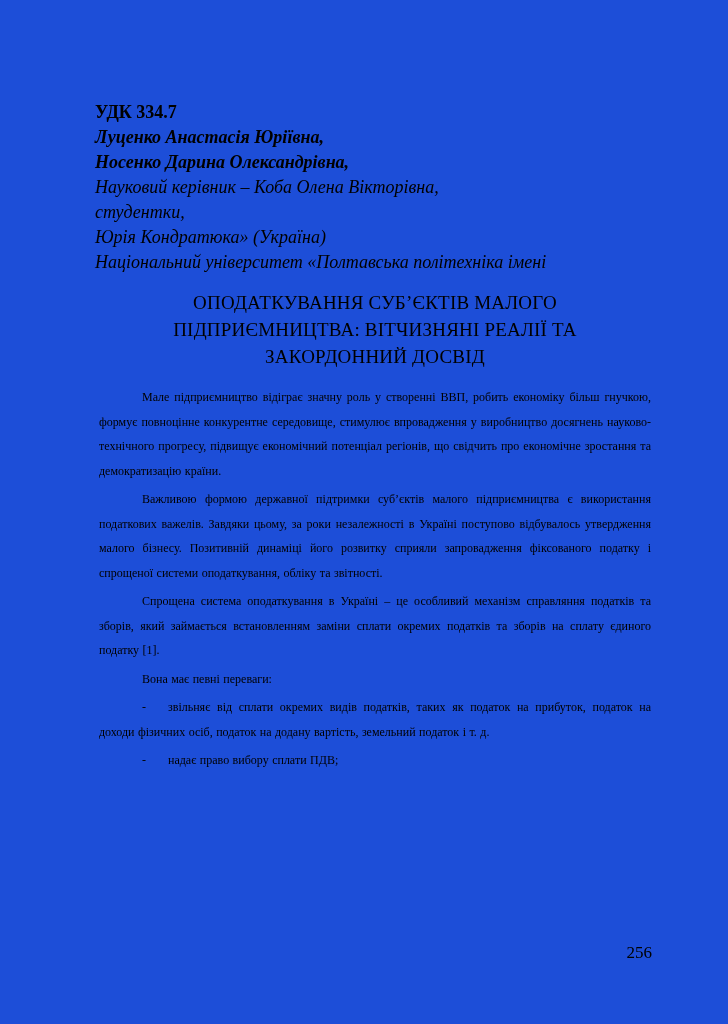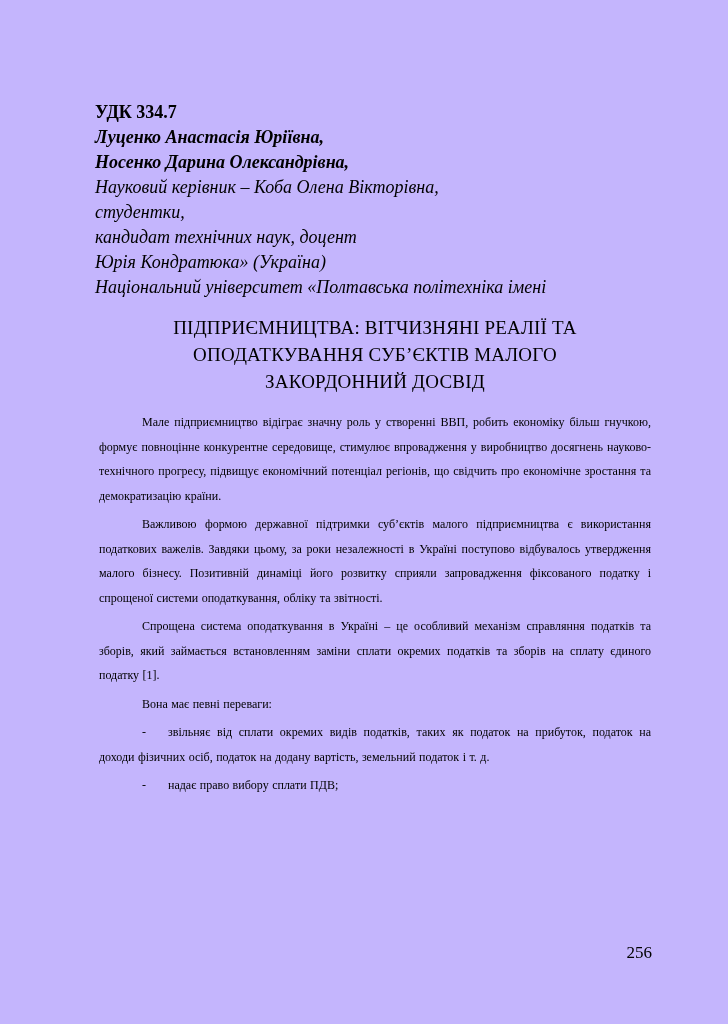--- a/index.html
+++ b/index.html
@@ -4,21 +4,21 @@
 <style>
   html, body {
     margin: 0;
     padding: 0;
     background: #e8e8e8;
   }
   .page {
     position: relative;
     width: 728px;
     height: 1024px;
-    background: #c4b5fd;
+    background: #1d4ed8;
     color: #000000;
     font-family: "Liberation Serif", "DejaVu Serif", serif;
     overflow: hidden;
   }
   .content {
     position: absolute;
     left: 95px;
     top: 100px;
     width: 560px;
   }
@@ -86,28 +86,27 @@
 <div class="page">
   <div class="content">
 
     <p class="udc">УДК 334.7</p>
 
     <div class="authors">
       <p class="author-name">Луценко Анастасія Юріївна,</p>
       <p class="author-name">Носенко Дарина Олександрівна,</p>
       <p class="affil">Науковий керівник – Коба Олена Вікторівна,</p>
       <p class="affil">студентки,</p>
-      <p class="affil">кандидат технічних наук, доцент</p>
       <p class="affil">Юрія Кондратюка» (Україна)</p>
       <p class="affil">Національний університет «Полтавська політехніка імені</p>
     </div>
 
     <h1 class="title">
+      <span>ОПОДАТКУВАННЯ СУБ’ЄКТІВ МАЛОГО</span>
       <span>ПІДПРИЄМНИЦТВА: ВІТЧИЗНЯНІ РЕАЛІЇ ТА</span>
-      <span>ОПОДАТКУВАННЯ СУБ’ЄКТІВ МАЛОГО</span>
       <span>ЗАКОРДОННИЙ ДОСВІД</span>
     </h1>
 
     <p class="body-para first-para">Мале підприємництво відіграє значну роль у створенні ВВП, робить економіку більш гнучкою, формує повноцінне конкурентне середовище, стимулює впровадження у виробництво досягнень науково-технічного прогресу, підвищує економічний потенціал регіонів, що свідчить про економічне зростання та демократизацію країни.</p>
 
     <p class="body-para">Важливою формою державної підтримки суб’єктів малого підприємництва є використання податкових важелів. Завдяки цьому, за роки незалежності в Україні поступово відбувалось утвердження малого бізнесу. Позитивній динаміці його розвитку сприяли запровадження фіксованого податку і спрощеної системи оподаткування, обліку та звітності.</p>
 
     <p class="body-para">Спрощена система оподаткування в Україні – це особливий механізм справляння податків та зборів, який займається встановленням заміни сплати окремих податків та зборів на сплату єдиного податку [1].</p>
 
     <p class="body-para">Вона має певні переваги:</p>

